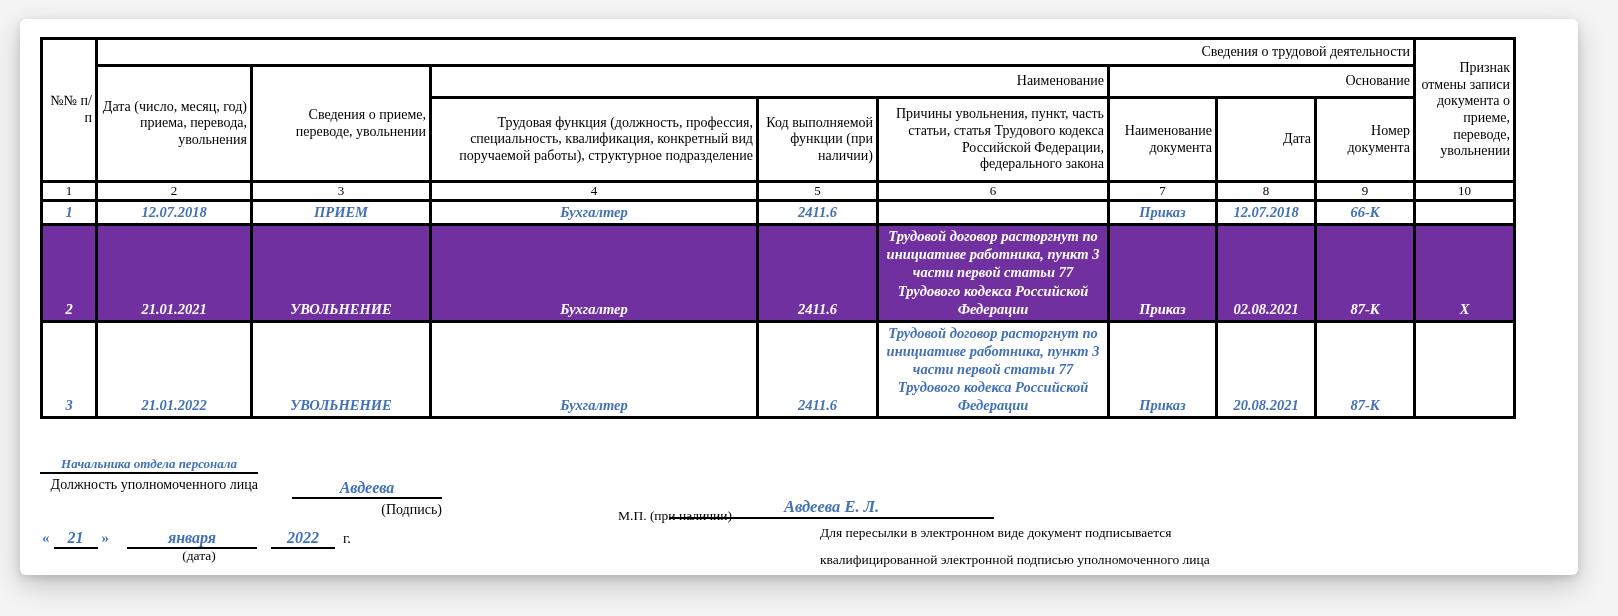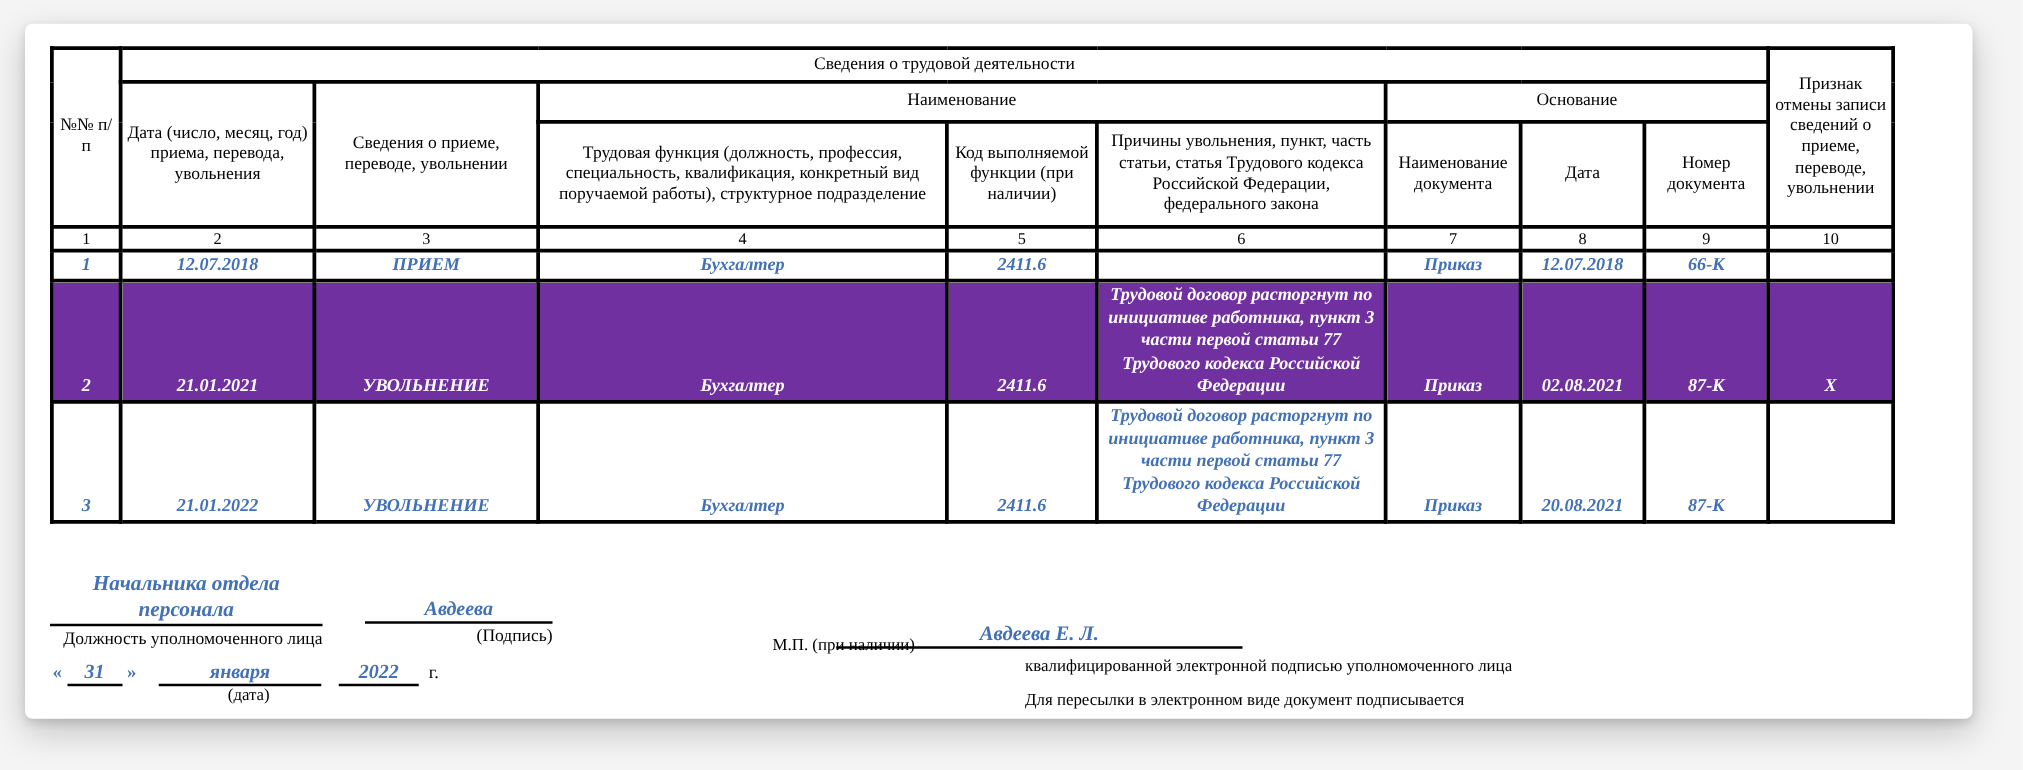--- a/index.html
+++ b/index.html
@@ -23,21 +23,21 @@
   table.std{
     border-collapse:collapse;table-layout:fixed;
     width:1473px;margin:18px 0 0 20px;
   }
   table.std th,table.std td{
     border:3px solid var(--ink);
     overflow:hidden;
   }
   table.std th{
     font-weight:normal;font-size:14px;line-height:1.18;
-    text-align:center;vertical-align:middle;padding:2px 3px;
+    text-align:right;vertical-align:middle;padding:2px 3px;
   }
   tr.numbers td{
     font-size:13px;text-align:center;vertical-align:middle;
     padding:0;height:16px;
   }
   td.v{
     font-size:14.5px;font-weight:bold;font-style:italic;
     color:var(--blue);text-align:center;vertical-align:bottom;
     padding:1px 4px 2px 4px;line-height:1.25;
   }
@@ -48,21 +48,21 @@
 
   .footer{
     position:absolute;left:0;top:437px;width:1558px;height:119px;
   }
   .sigline{
     border-bottom:2px solid #000;text-align:center;
     font-weight:bold;font-style:italic;color:var(--blue);
   }
   .siglabel{font-size:14px;text-align:right;padding-top:3px;}
   .pos-block{position:absolute;left:20px;top:0;width:218px;}
-  .pos-block .sigline{font-size:17px;line-height:1.25;}
+  .pos-block .sigline{font-size:13px;line-height:1.25;}
   .sign-block{position:absolute;left:272px;top:23px;width:150px;}
   .sign-block .sigline{font-size:16px;}
   .trans-block{position:absolute;left:649px;top:21px;width:325px;margin-top:20px;}
   .trans-block .sigline{font-size:16.5px;}
   .stamp{position:absolute;left:598px;top:52px;font-size:13.5px;}
   .note{position:absolute;left:800px;top:63px;width:580px;font-size:13.5px;line-height:27px;}
   .date-row{
     position:absolute;left:20px;top:73px;font-size:16px;
     display:flex;align-items:baseline;
   }
@@ -93,21 +93,21 @@
       <col style="width:108px">
         <col style="width:99px">
         <col style="width:99px">
       <col style="width:100px">
     </colgroup>
 
     <tbody>
         <tr class="rowA">
       <th rowspan="3">№№ п/п</th>
       <th colspan="8">Сведения о трудовой деятельности</th>
-      <th rowspan="3">Признак отмены записи сведений о приеме, переводе, увольнении</th>
+      <th rowspan="3">Признак отмены записи документа о приеме, переводе, увольнении</th>
     </tr>
 
     <tr class="rowB">
       <th rowspan="2">Дата (число, месяц, год) приема, перевода, увольнения</th>
       <th rowspan="2">Сведения о приеме, переводе, увольнении</th>
       <th colspan="3">Наименование</th>
       <th colspan="3">Основание</th>
     </tr>
 
     <tr class="rowC">
@@ -185,27 +185,27 @@
       <div class="siglabel">(Подпись)</div>
     </div>
 
     <div class="trans-block">
       <div class="sigline">Авдеева Е. Л.</div>
     </div>
 
     <div class="stamp">М.П. (при наличии)</div>
 
     <div class="note">
+      <div>Для пересылки в электронном виде документ подписывается</div>
       <div>квалифицированной электронной подписью уполномоченного лица</div>
-      <div>Для пересылки в электронном виде документ подписывается</div>
     </div>
 
     <div class="date-row">
       <span class="q">«</span>
-      <span class="dv day">31</span>
+      <span class="dv day">21</span>
       <span class="q">»</span>
       <span class="dv month">января</span>
       <span class="dv year">2022</span>
       <span class="suffix">г.</span>
     </div>
     <div class="date-label">(дата)</div>
 
   </div>
 </div>
 

